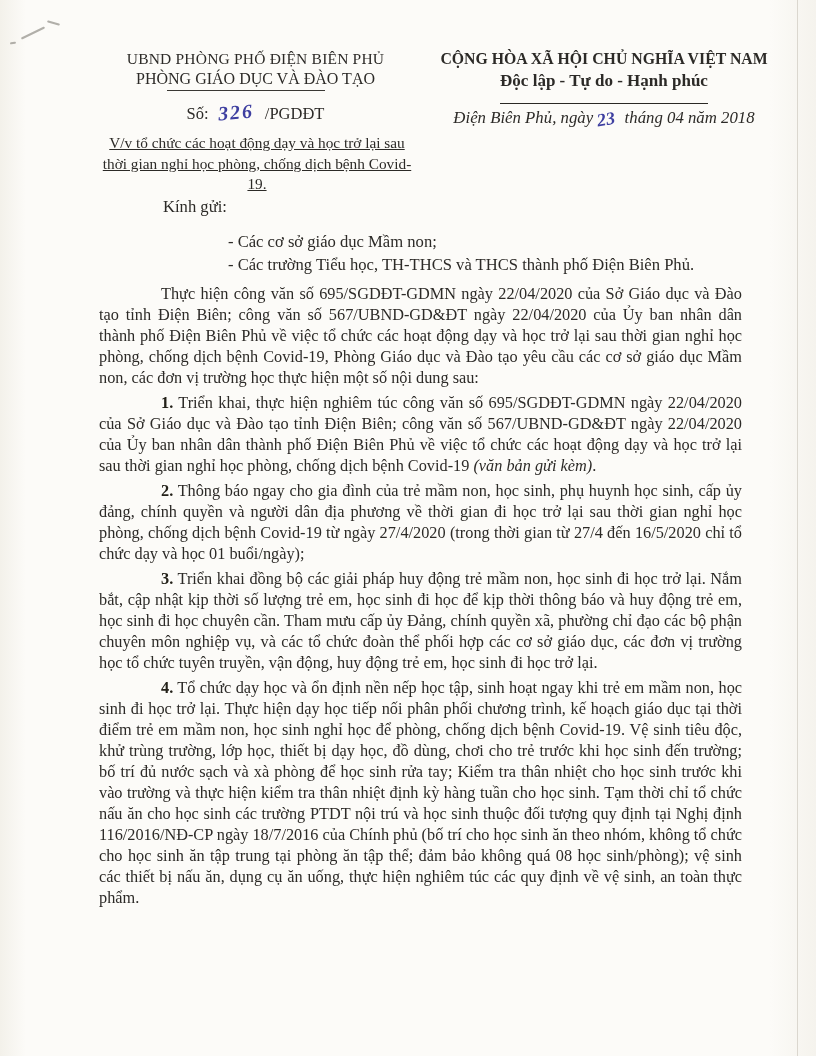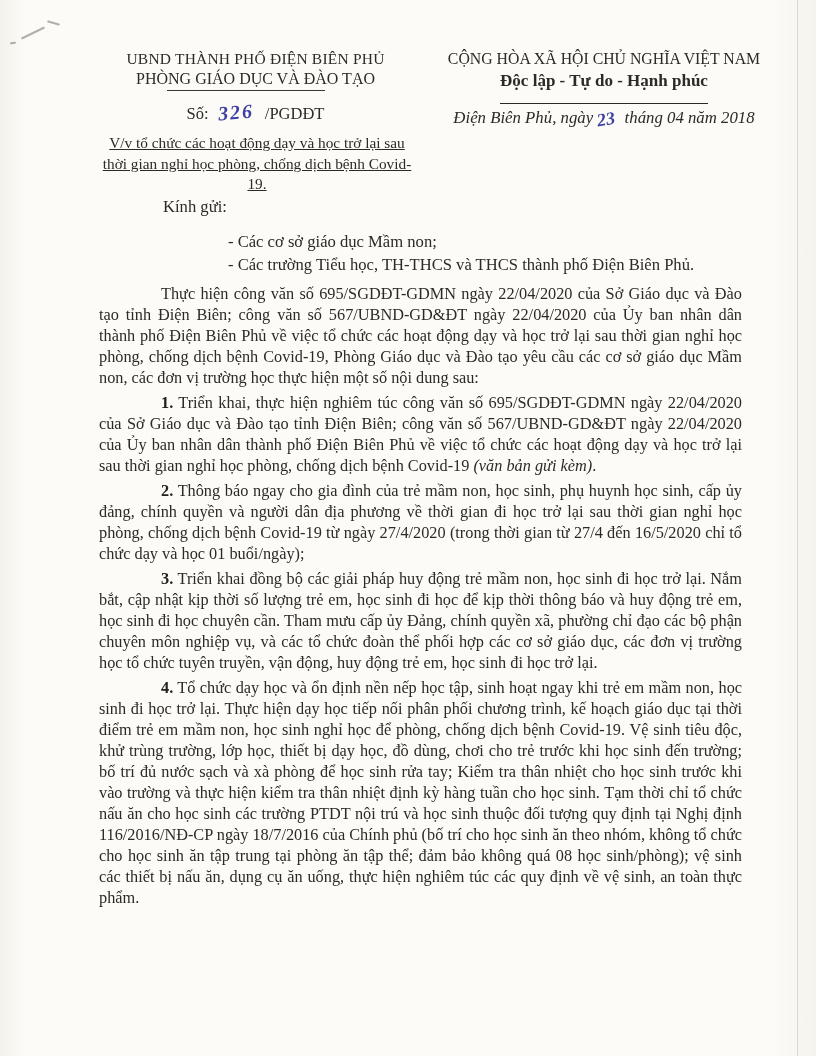--- a/index.html
+++ b/index.html
@@ -26,21 +26,21 @@
 
   .doc-number{position:absolute;left:88px;top:101px;width:335px;text-align:center;font-size:16.5px;}
   .hand{color:#3e3fa0;font-style:italic;font-weight:bold;display:inline-block;}
   .hand-num{font-size:20px;letter-spacing:2px;transform:rotate(-5deg);margin:0 7px 0 5px;}
   .hand-day{font-size:18px;transform:rotate(-10deg);margin:0 5px 0 0;position:relative;top:2px;}
 
   .subject{position:absolute;left:96px;top:133px;width:322px;text-align:center;font-size:15.3px;line-height:20.5px;text-decoration:underline;}
 
   
   .hdr-right{position:absolute;left:428px;top:50px;width:352px;text-align:center;}
-  .motto1{font-weight:normal;font-size:15.8px;white-space:nowrap;text-align:center;}
+  .motto1{font-weight:bold;font-size:15.8px;white-space:nowrap;text-align:center;}
   .motto2{font-weight:bold;font-size:17px;margin-top:3px;display:inline-block;border-bottom:1.7px solid #2a2824;padding-bottom:12px;}
   .date-line{position:absolute;left:428px;top:107px;width:352px;text-align:center;font-style:italic;font-size:16.8px;white-space:nowrap;}
 
   
   .recipients{position:absolute;left:163px;top:197px;font-size:16.6px;}
   .rec-items{margin-left:65px;line-height:22.6px;margin-top:14px;}
 
   
   .body{position:absolute;left:99px;top:283px;width:643px;font-size:16.3px;line-height:21px;text-align:justify;}
   .body p{margin:0 0 4px;text-indent:62px;}
@@ -51,21 +51,21 @@
 <body>
 
 <div class="page">
 
   <div class="mark mark1"></div>
   <div class="mark mark2"></div>
   <div class="mark mark3"></div>
   <div class="scan-line"></div>
 
   <div class="hdr-left">
-    <div class="org1">UBND THÀNH PHỐ ĐIỆN BIÊN PHỦ</div>
+    <div class="org1">UBND PHÒNG PHỐ ĐIỆN BIÊN PHỦ</div>
     <div><span class="org2">PHÒNG GIÁO DỤC VÀ ĐÀO TẠO</span></div>
   </div>
 
   <div class="hdr-right">
     <div class="motto1">CỘNG HÒA XÃ HỘI CHỦ NGHĨA VIỆT NAM</div>
     <div><span class="motto2">Độc lập - Tự do - Hạnh phúc</span></div>
   </div>
 
   <div class="doc-number">
     <span>Số:</span>

